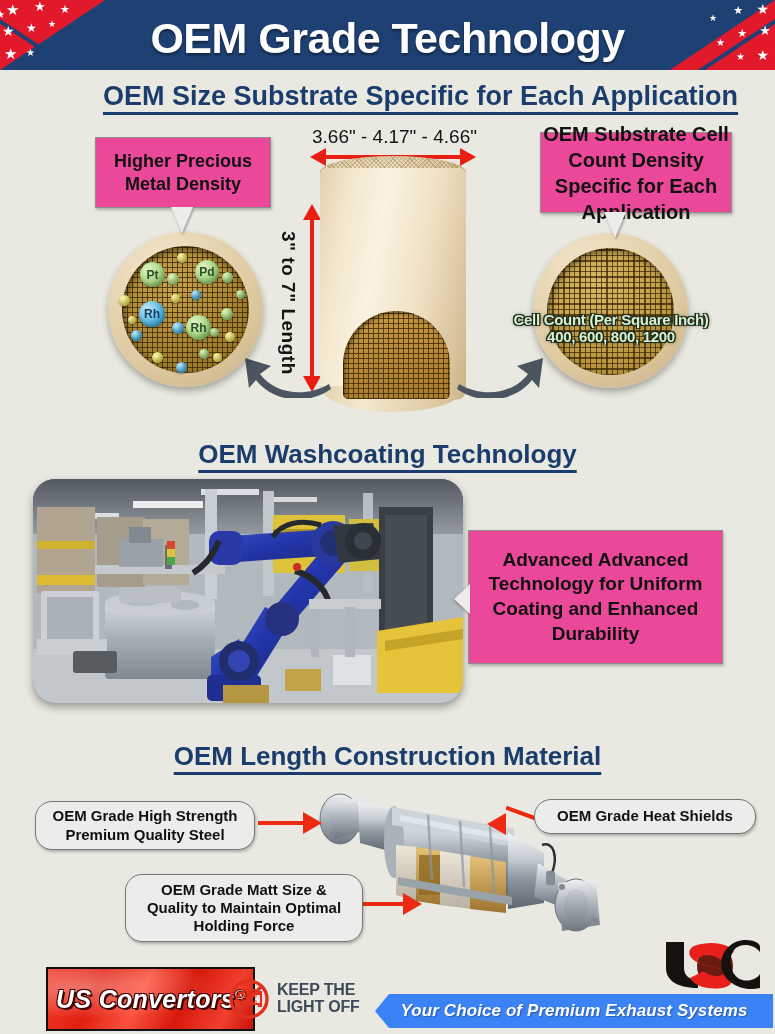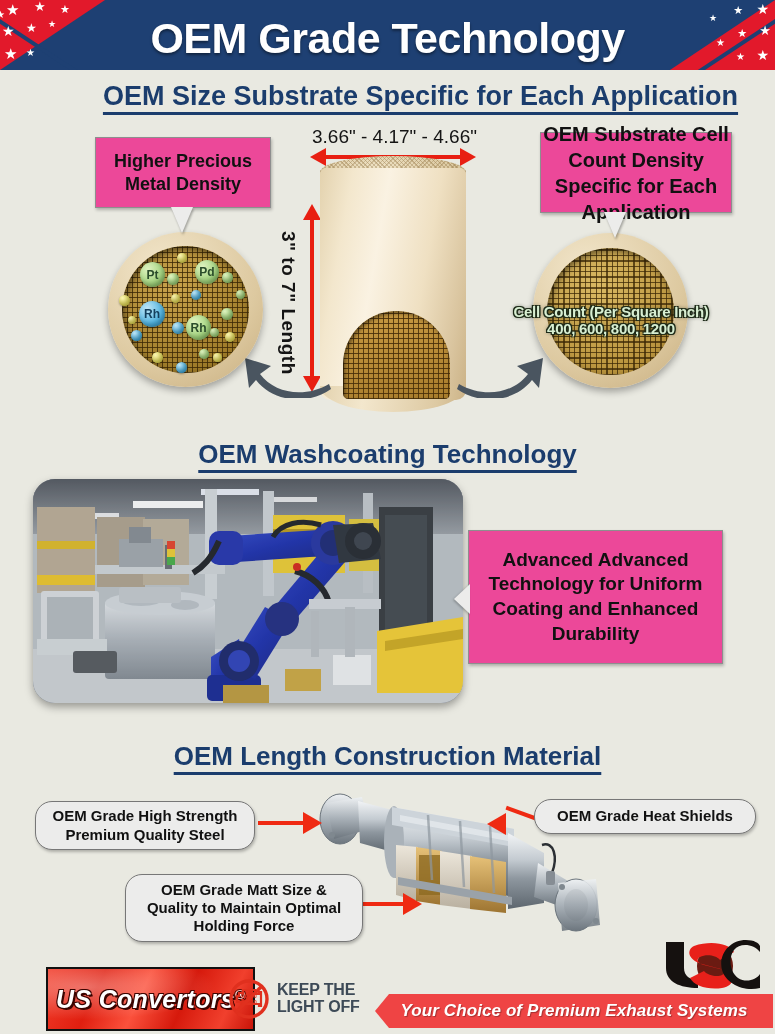--- a/index.html
+++ b/index.html
@@ -140,21 +140,21 @@
 
   
   .pm{position:absolute;border-radius:50%;display:flex;align-items:center;justify-content:center;
       font-weight:bold;color:#2b4d2b;box-shadow:inset -2px -3px 4px rgba(0,0,0,.25),0 1px 2px rgba(0,0,0,.35);}
   .pm.green{background:radial-gradient(circle at 32% 28%,#dff3c0,#9ed17a 65%,#7cb85e 100%);}
   .pm.blue{background:radial-gradient(circle at 32% 28%,#bfe6f7,#4eb2e0 62%,#2b94cb 100%);color:#14405e;}
   .pm.yellow{background:radial-gradient(circle at 32% 28%,#fbf5b4,#e9e05d 62%,#d2c63c 100%);}
 
   
   #cellcount-text{
-    position:absolute;left:497px;top:304px;width:228px;text-align:center;
+    position:absolute;left:497px;top:312px;width:228px;text-align:center;
     color:#d8efd2;font-weight:bold;font-size:15px;line-height:1.12;
     text-shadow:-1.3px -1.3px 0 #1d2a18,1.3px -1.3px 0 #1d2a18,-1.3px 1.3px 0 #1d2a18,1.3px 1.3px 0 #1d2a18,0 0 4px #1d2a18;
     letter-spacing:-.3px;
   }
 
   
   .gray-arrow{position:absolute;}
 
   
   #photo-robotics{
@@ -183,21 +183,21 @@
     color:#fff;font-style:italic;font-weight:bold;font-size:25px;
     text-shadow:2px 2px 0 #3a0400,-1px -1px 0 #3a0400,1px -1px 0 #3a0400,-1px 1px 0 #3a0400;
     letter-spacing:.3px;
   }
   #footer-logo-text sup{font-size:13px;vertical-align:super;}
 
   #keep-light{position:absolute;left:228px;top:974px;width:135px;height:50px;display:flex;align-items:center;gap:7px;}
   #keep-light-text{color:#3d4a57;font-weight:bold;font-size:16px;line-height:1.04;letter-spacing:-.2px;}
 
   #tagline{
-    position:absolute;left:375px;top:994px;width:398px;height:34px;background:#ef4444;
+    position:absolute;left:375px;top:994px;width:398px;height:34px;background:#3b82f6;
     clip-path:polygon(14px 0,398px 0,398px 34px,14px 34px,0 17px);
     display:flex;align-items:center;justify-content:center;
   }
   #tagline-text{color:#fff;font-weight:bold;font-style:italic;font-size:17px;letter-spacing:.1px;
     text-shadow:1px 1px 1px rgba(0,0,0,.3);}
 
   #usc-logo{position:absolute;left:660px;top:938px;width:105px;height:52px;}
 </style>
 </head>
 <body>

